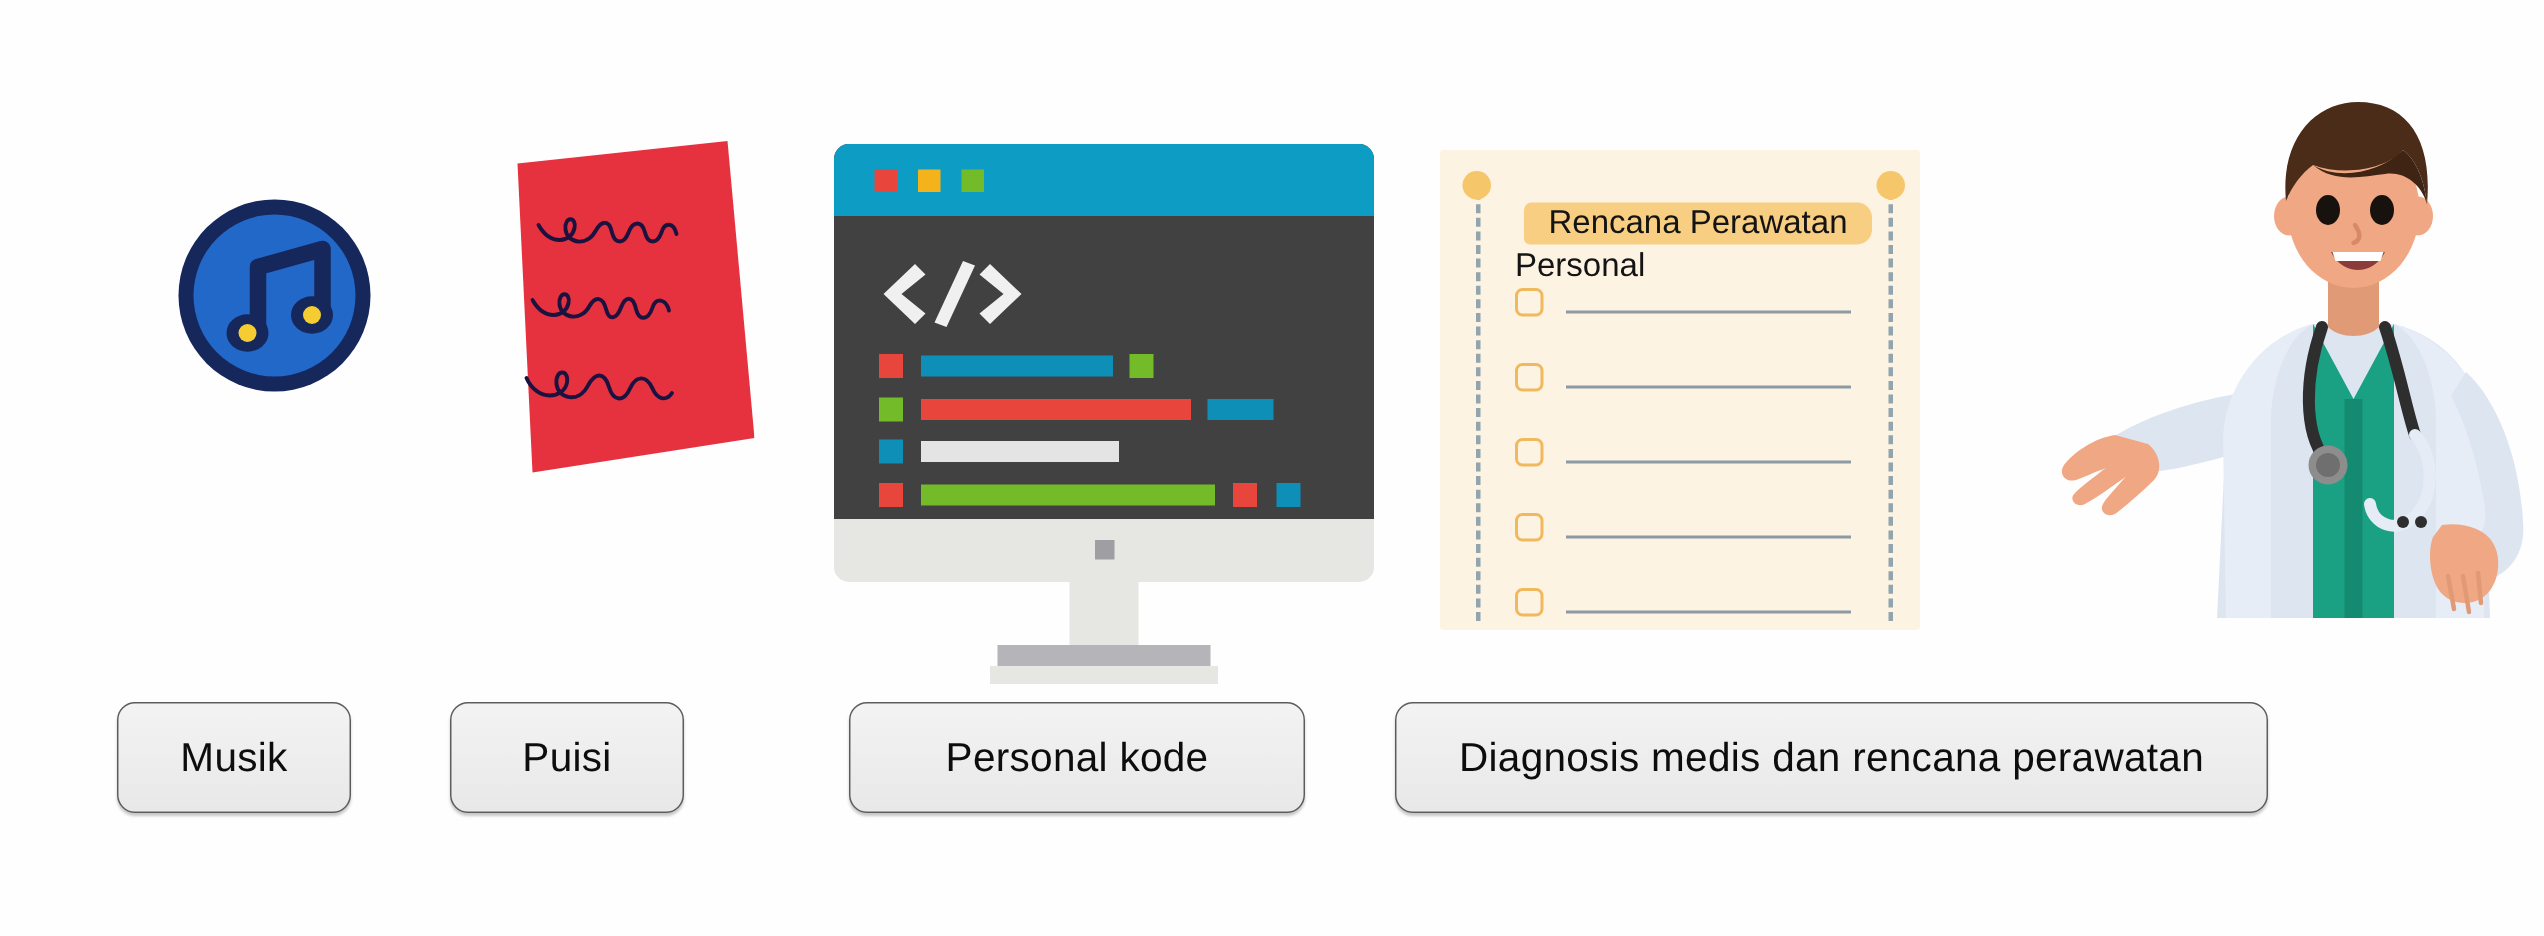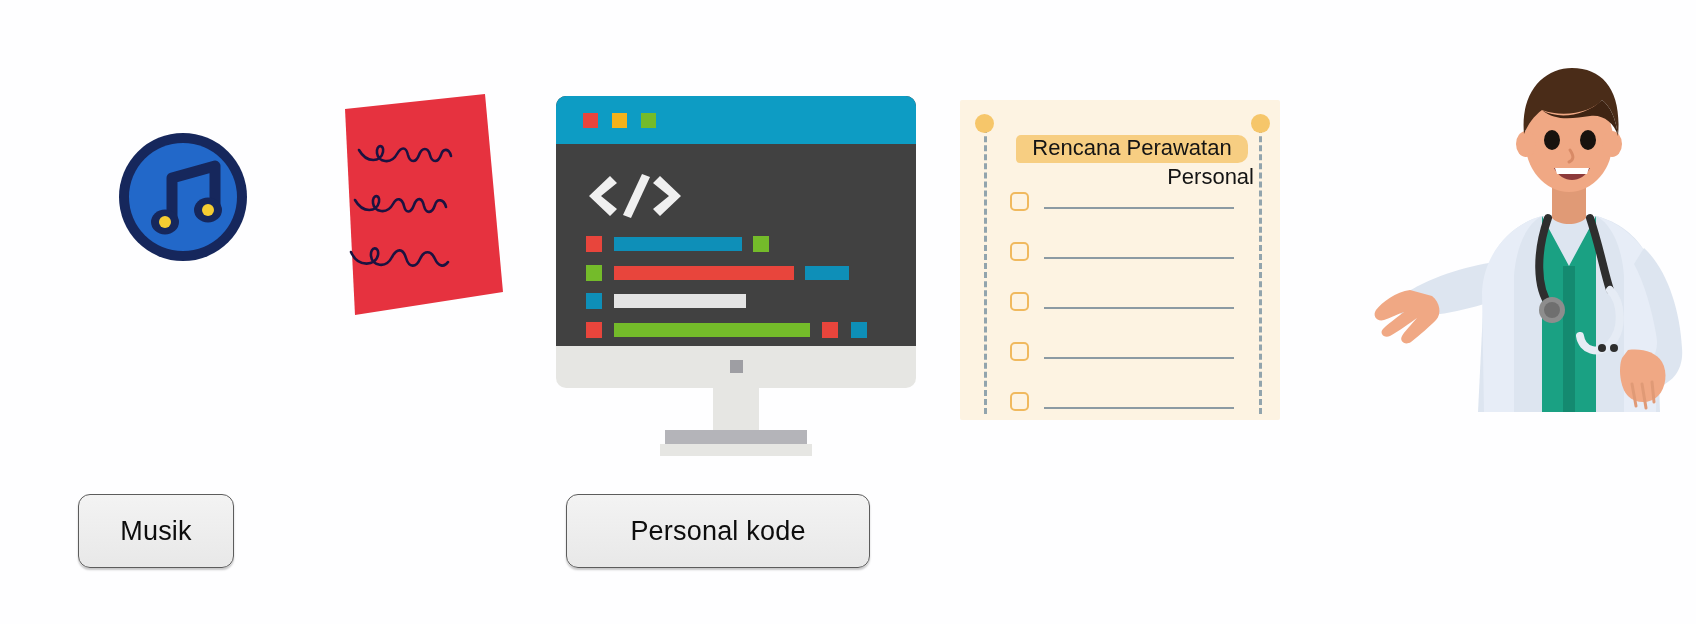--- a/index.html
+++ b/index.html
@@ -89,21 +89,20 @@
     background: linear-gradient(180deg, #f3f3f3 0%, #ededed 55%, #e8e8e8 100%);
     border: 1.6px solid #5c5c5c;
     border-radius: 12px;
     box-shadow: 0 2px 2px rgba(0,0,0,0.22);
     color: #0d0d0d;
     font-size: 27px;
     letter-spacing: 0.2px;
     white-space: nowrap;
     user-select: none;
     cursor: pointer;
-    margin-top: 26px;
   }
   .btn-musik  { left: 78px;  width: 156px; }
   .btn-puisi  { left: 300px; width: 156px; }
   .btn-kode   { left: 566px; width: 304px; }
   .btn-medis  { left: 930px; width: 582px; }
 
   
   .mon-screen {
     position: absolute;
     left: 6px; top: 0;
@@ -178,21 +177,21 @@
     font-size: 22px;
     color: #141414;
     line-height: 30px;
     white-space: nowrap;
   }
   .note-sub {
     position: absolute;
     left: 50px;
     top: 62px;
     width: 244px;
-    text-align: right;
+    text-align: left;
     font-size: 22px;
     color: #141414;
     line-height: 30px;
   }
   .chk {
     position: absolute;
     left: 50px;
     width: 19px; height: 19px;
     border: 2.4px solid #f0b95e;
     border-radius: 5px;
@@ -368,16 +367,18 @@
                  C302 320 300 336 292 344 C284 352 270 352 262 344
                  C254 336 252 316 256 306 Z" fill="#f0a884"></path>
         <path d="M266 332 L270 354 M276 332 L280 356 M286 330 L288 350" fill="none" stroke="#e09a76" stroke-width="3" stroke-linecap="round"></path>
       </svg>
     </div>
 
   </div>
 
   <div class="buttons">
     <div class="btn btn-musik">Musik</div>
+    <div class="btn btn-puisi">Puisi</div>
     <div class="btn btn-kode">Personal kode</div>
+    <div class="btn btn-medis">Diagnosis medis dan rencana perawatan</div>
   </div>
 
 </div>
 
 </body></html>

